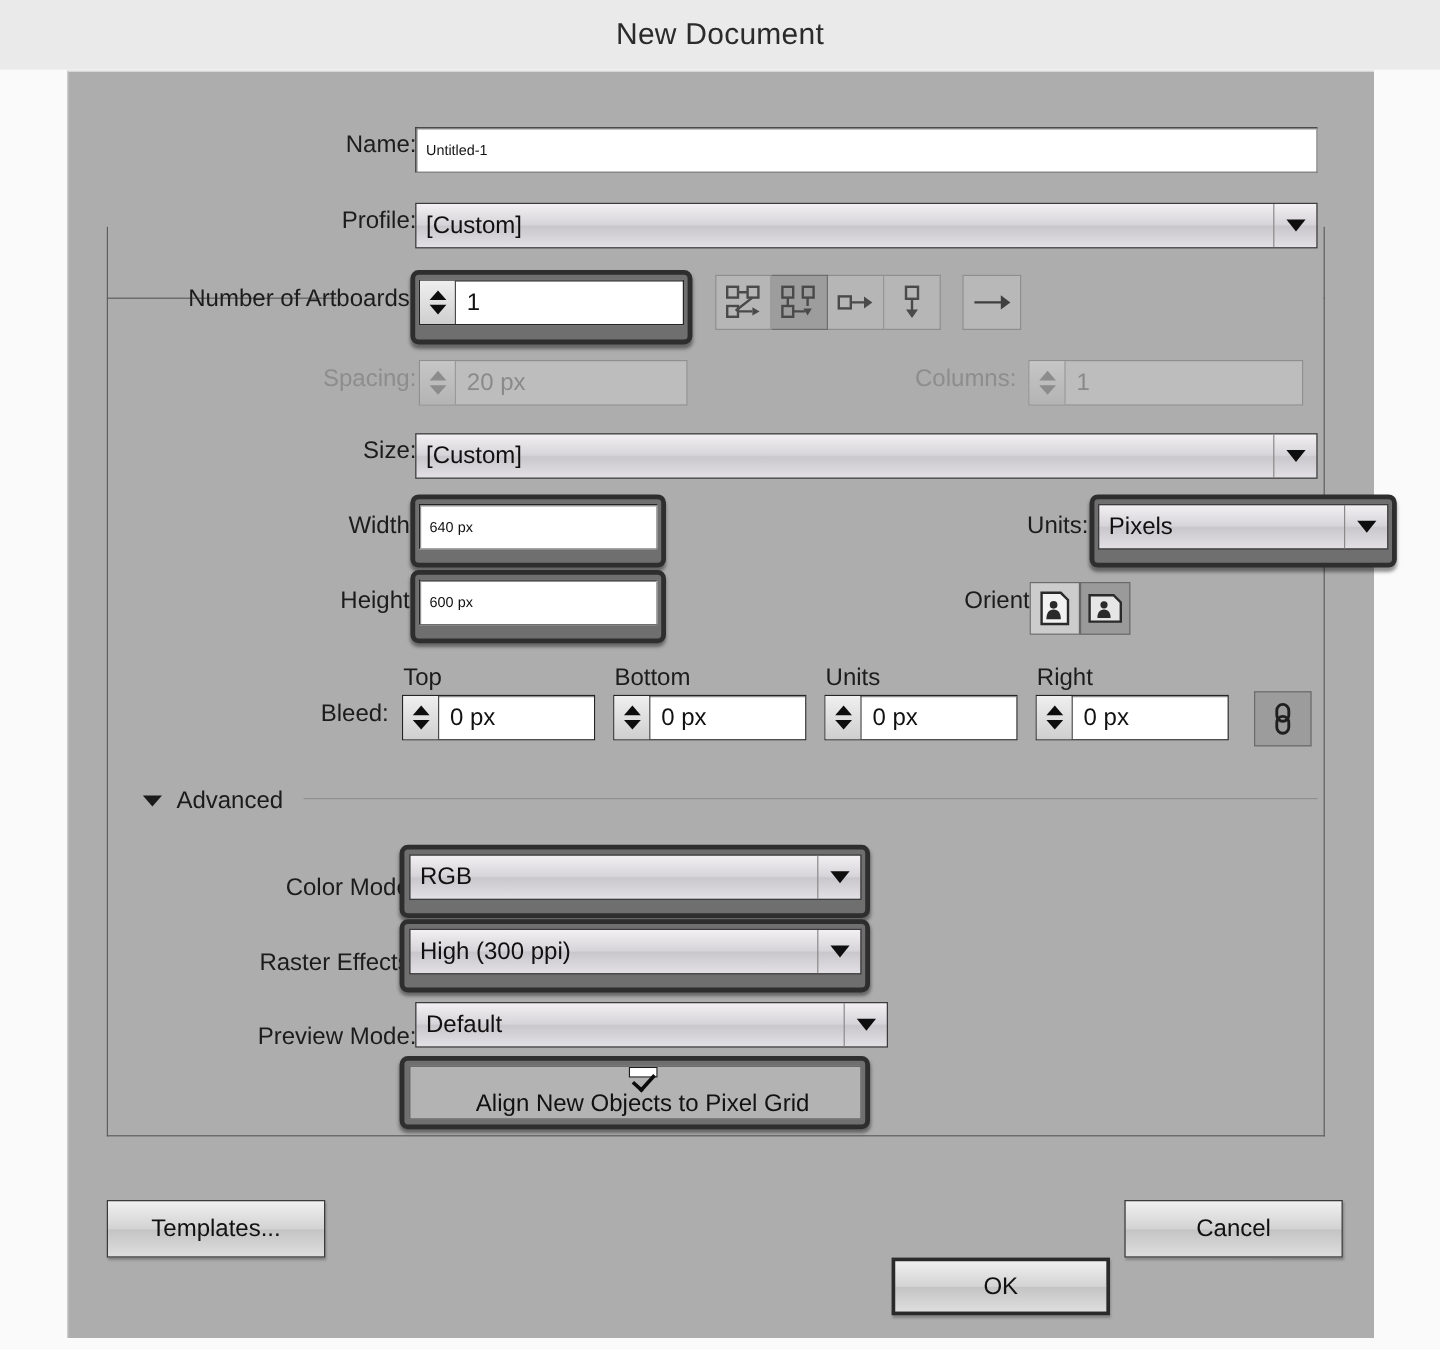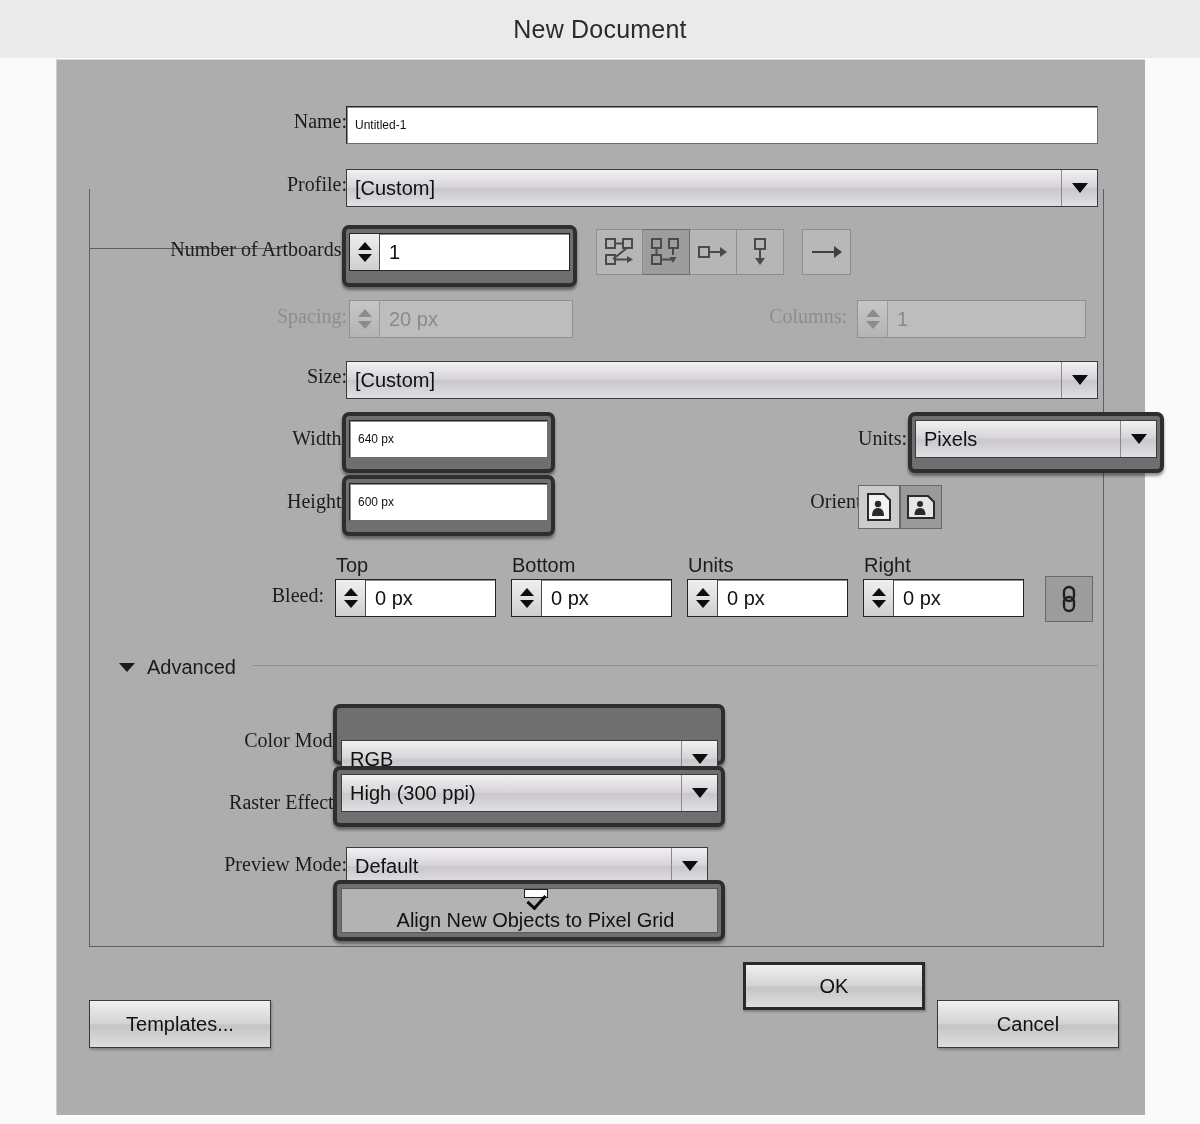--- a/index.html
+++ b/index.html
@@ -23,21 +23,20 @@
   .dialog {
     position: absolute; left: 56px; top: 59px;
     width: 1089px; height: 1056px;
     background: #adadad;
     border-top: 1px solid #d8d8d8;
     border-left: 1px solid #cfcfcf;
   }
   .lbl {
     font-size: 20px; color: #1c1c1c; text-align: right;
     white-space: nowrap;
-    font-family: Liberation Serif, serif;
   }
   .lbl.dim { color: #8d8d8d; }
   .cap {
     font-size: 20px; color: #1c1c1c; position: absolute; white-space: nowrap;
   }
 
   
   .tinput {
     background: #ffffff;
     border: 1px solid #242424;
@@ -376,48 +375,48 @@
     </div>
 
     <div style="position:absolute; left:62px; top:596px; display:flex; align-items:center; gap:12px;">
       <i class="tri"></i>
       <span style="font-size:20px; color:#1b1b1b;">Advanced</span>
     </div>
     <div class="advline" style="left:196px; top:605px; width:845px;"></div>
 
     <div class="lbl" style="position:absolute; left:90px; top:669px; width:200px;">Color Mode:</div>
     <div class="ring" style="left:276px; top:644px; width:392px; height:61px;"></div>
-    <div class="ddown" style="position:absolute; left:284px; top:680px; width:377px;">
+    <div class="ddown" style="position:absolute; left:284px; top:652px; width:377px;">
       <span>RGB</span>
       <span class="arrowbox">
           <i class="caret"></i>
         </span>
     </div>
 
     <div class="lbl" style="position:absolute; left:62px; top:731px; width:228px;">Raster Effects:</div>
     <div class="ring" style="left:276px; top:706px; width:392px; height:61px;"></div>
     <div class="ddown" style="position:absolute; left:284px; top:714px; width:377px;">
       <span>High (300 ppi)</span>
       <span class="arrowbox">
           <i class="caret"></i>
         </span>
     </div>
 
     <div class="lbl" style="position:absolute; left:62px; top:793px; width:228px;">Preview Mode:</div>
-    <div class="ddown" style="position:absolute; left:289px; top:775px; width:362px;margin-top:12px;">
+    <div class="ddown" style="position:absolute; left:289px; top:775px; width:394px;">
       <span>Default</span>
       <span class="arrowbox">
           <i class="caret"></i>
         </span>
     </div>
 
     <div class="ring" style="left:276px; top:820px; width:392px; height:61px;"></div>
     <div class="cbrow" style="left:284px; top:828px; width:377px; height:45px;">
       <span class="cbox"></span>
       <span>Align New Objects to Pixel Grid</span>
     </div>
 
     <div class="pbtn" style="position:absolute; left:32px; top:940px; width:182px; height:48px;">Templates...</div>
-    <div class="pbtn default" style="position:absolute; left:686px; top:902px; width:182px; height:48px;">OK</div>
+    <div class="pbtn default" style="position:absolute; left:686px; top:988px; width:182px; height:48px;">OK</div>
     <div class="pbtn" style="position:absolute; left:880px; top:940px; width:182px; height:48px;">Cancel</div>
 
   </div>
 </div>
 
 </body></html>

